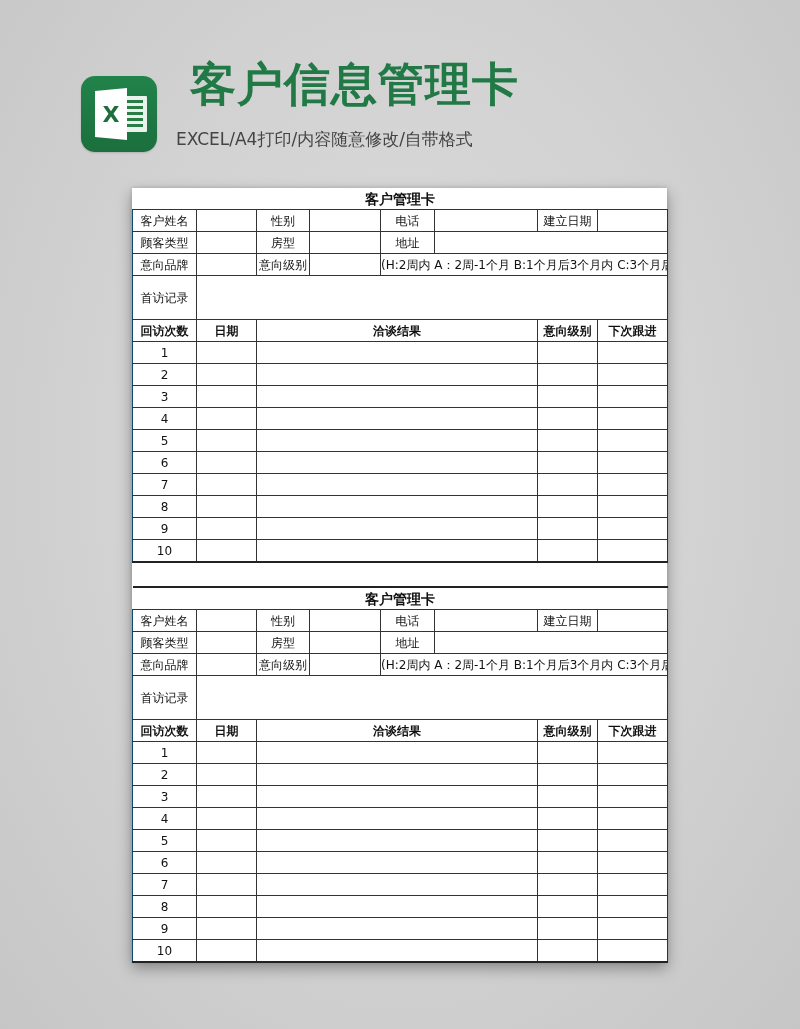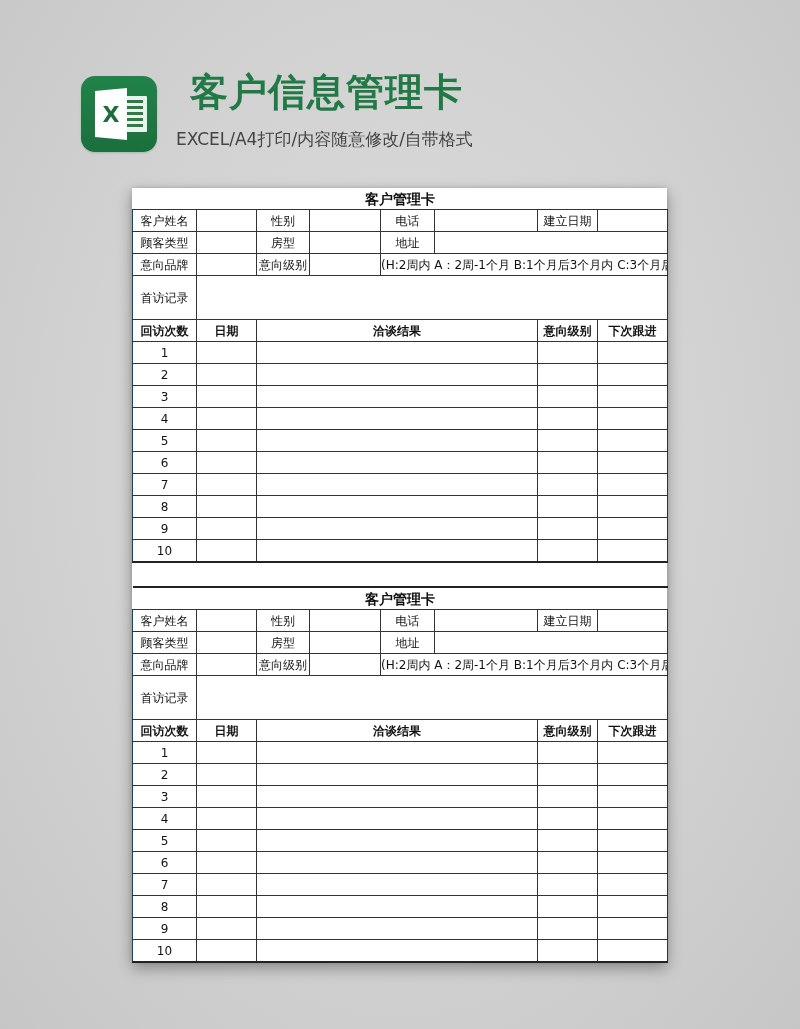--- a/index.html
+++ b/index.html
@@ -22,21 +22,21 @@
   }
   .logo .page {
     position: absolute; left: 14px; top: 12px; width: 32px; height: 52px;
     background: #ffffff; clip-path: polygon(0 6%, 100% 0, 100% 100%, 0 94%);
     display: flex; align-items: center; justify-content: center;
   }
   .logo .page span {
     color: #1d6e3c; font-weight: bold; font-size: 22px; font-family: "DejaVu Sans", sans-serif;
   }
   .title {
-    position: absolute; left: 190px; top: 68px; font-size: 38px; font-weight: bold;
+    position: absolute; left: 190px; top: 60px; font-size: 46px; font-weight: bold;
     color: #217a46; letter-spacing: 1px; line-height: 48px;
   }
   .subtitle {
     position: absolute; left: 176px; top: 127px; font-size: 17px; color: #444;
     line-height: 24px;
   }
   .paper {
     position: absolute; left: 132px; top: 188px; width: 535px; height: 774px;
     background: #fff; box-shadow: 0 6px 14px rgba(0,0,0,0.35), 0 0 4px rgba(0,0,0,0.15);
   }

